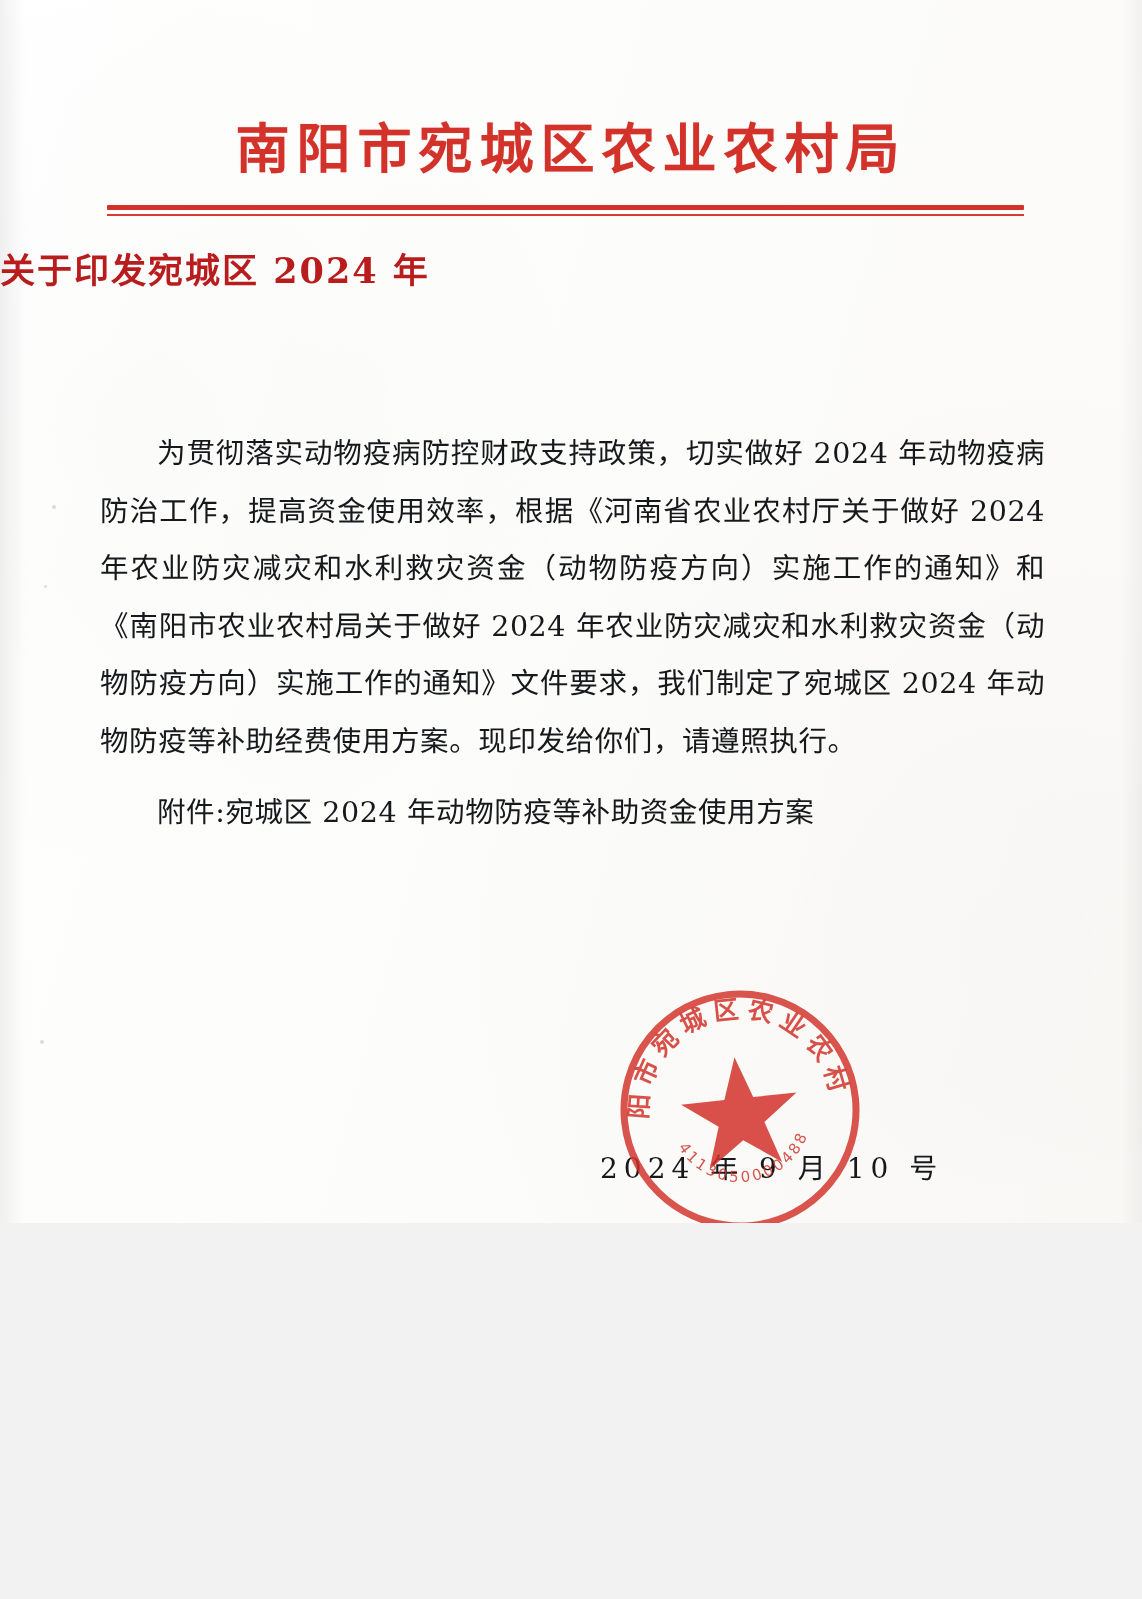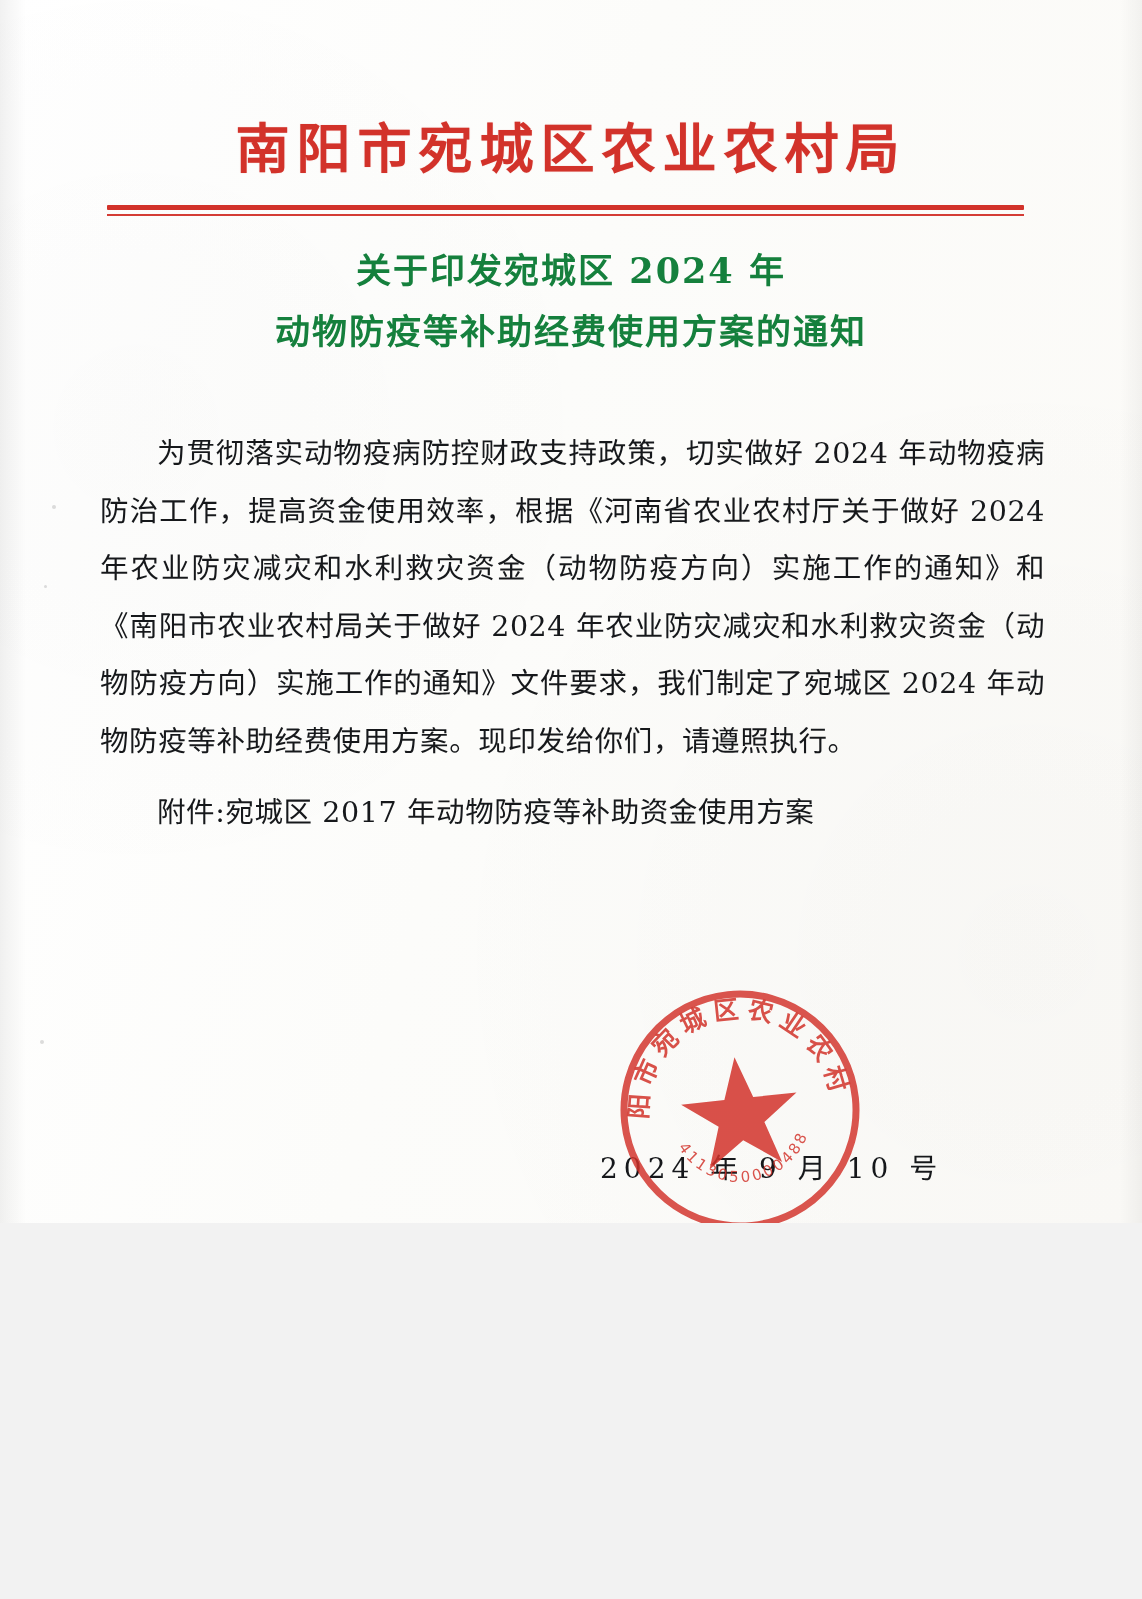--- a/index.html
+++ b/index.html
@@ -78,22 +78,22 @@
     margin-top: 4px;
     opacity: .95;
   }
 
   
   .doc-title {
     position: absolute;
     top: 240px;
     left: 0;
     right: 0;
-    text-align: center;
-    color: #15803d;
+    text-align: left;
+    color: #b91c1c;
   }
   .doc-title-line {
     font-size: 35px;
     font-weight: bold;
     letter-spacing: 2px;
     line-height: 1.75;
   }
 
   
   .body-block {
@@ -166,26 +166,25 @@
   <div class="letterhead">
     <div class="letterhead-title">南阳市宛城区农业农村局</div>
   </div>
   <div class="letterhead-rule-wrap">
     <div class="rule-thick"></div>
     <div class="rule-thin"></div>
   </div>
 
   <div class="doc-title">
     <div class="doc-title-line">关于印发宛城区 2024 年</div>
-    <div class="doc-title-line">动物防疫等补助经费使用方案的通知</div>
   </div>
 
   <div class="body-block">
     <p class="para">为贯彻落实动物疫病防控财政支持政策，切实做好 2024 年动物疫病防治工作，提高资金使用效率，根据《河南省农业农村厅关于做好 2024 年农业防灾减灾和水利救灾资金（动物防疫方向）实施工作的通知》和《南阳市农业农村局关于做好 2024 年农业防灾减灾和水利救灾资金（动物防疫方向）实施工作的通知》文件要求，我们制定了宛城区 2024 年动物防疫等补助经费使用方案。现印发给你们，请遵照执行。</p>
-    <p class="attachment">附件:宛城区 2017 年动物防疫等补助资金使用方案</p>
+    <p class="attachment">附件:宛城区 2024 年动物防疫等补助资金使用方案</p>
   </div>
 
   <div class="dateline">2024 年 9 月 10 号</div>
 
   <div class="seal">
     <svg viewBox="0 0 250 250" width="250" height="250" aria-hidden="true">
       <defs>
         <path id="arcTop" d="M 33,125 A 92,92 0 0 1 217,125" fill="none"></path>
         <path id="arcBottom" d="M 53,125 A 72,72 0 0 0 197,125" fill="none"></path>
       </defs>

